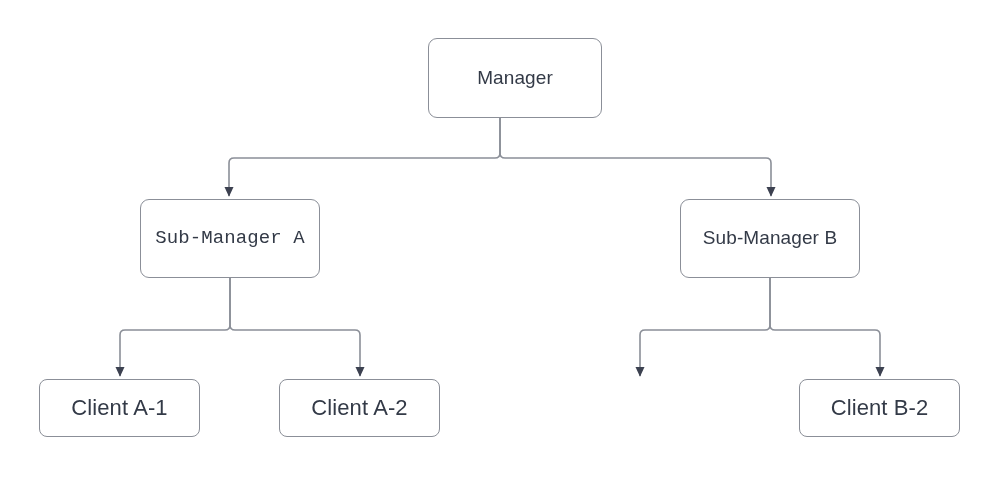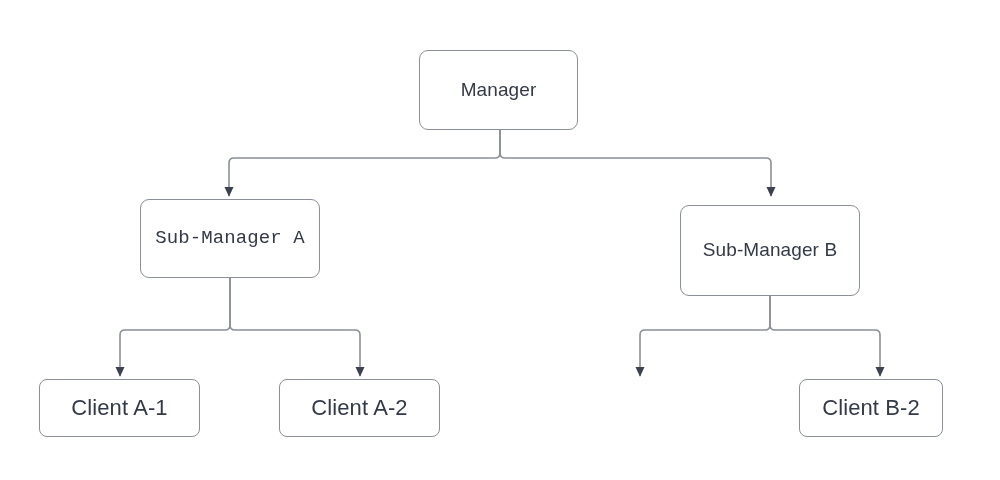--- a/index.html
+++ b/index.html
@@ -77,38 +77,38 @@
     </g>
 
     <g>
       <path d="M 770 278 L 770 325 Q 770 330 765 330 L 645 330 Q 640 330 640 335 L 640 376" fill="none" stroke="#8b8f98" stroke-width="1.6" marker-end="url(#arrow)"></path>
     </g>
     <g>
       <path d="M 770 278 L 770 325 Q 770 330 775 330 L 875 330 Q 880 330 880 335 L 880 376" fill="none" stroke="#8b8f98" stroke-width="1.6" marker-end="url(#arrow)"></path>
     </g>
   </svg>
 
-  <div class="node" style="left:419px; top:38px; width:159px; height:80px;margin-top:12px;">
+  <div class="node" style="left:428px; top:38px; width:174px; height:80px;">
     <span class="node-label">Manager</span>
   </div>
 
   <div class="node" style="left:140px; top:199px; width:180px; height:79px;font-family:Liberation Mono, monospace;">
     <span class="node-label">Sub-Manager A</span>
   </div>
 
-  <div class="node" style="left:680px; top:205px; width:180px; height:91px;">
+  <div class="node" style="left:680px; top:199px; width:180px; height:79px;">
     <span class="node-label">Sub-Manager B</span>
   </div>
 
   <div class="node small" style="left:39px; top:379px; width:161px; height:58px;">
     <span class="node-label">Client A-1</span>
   </div>
 
   <div class="node small" style="left:279px; top:379px; width:161px; height:58px;">
     <span class="node-label">Client A-2</span>
   </div>
 
 
-  <div class="node small" style="left:799px; top:379px; width:144px; height:58px;">
+  <div class="node small" style="left:799px; top:379px; width:161px; height:58px;">
     <span class="node-label">Client B-2</span>
   </div>
 
 </div>
 
 </body></html>

